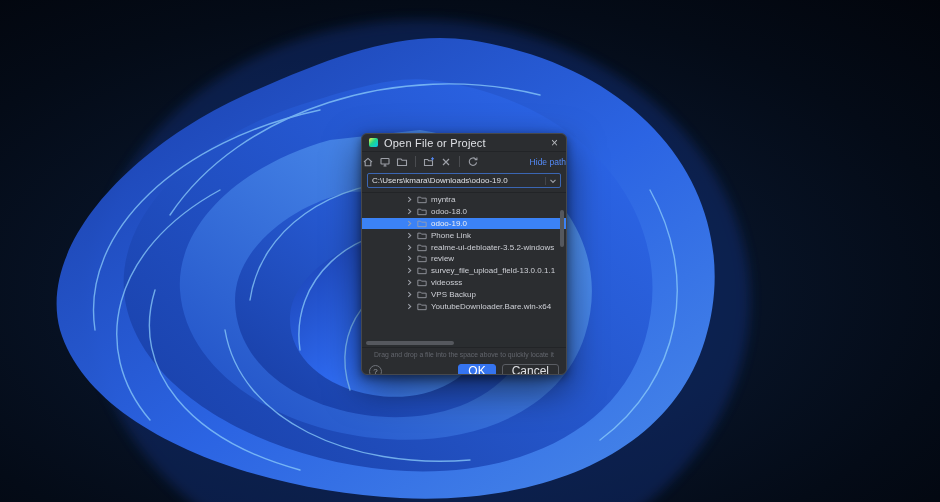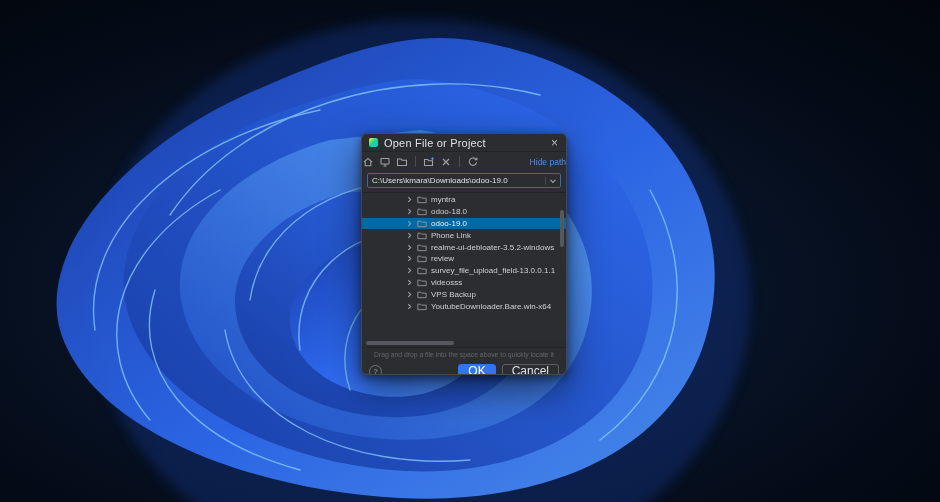--- a/index.html
+++ b/index.html
@@ -29,21 +29,21 @@
   .combo input{flex:1;min-width:0;background:transparent;border:0;outline:0;color:#dfe1e5;
     font-size:8px;padding:0 4px;font-family:"Liberation Sans",sans-serif;}
   .combo .dd{width:15px;display:flex;align-items:center;justify-content:center;
     border-left:1px solid #43454a;color:#9da0a8;}
   .dd svg{width:8px;height:8px;}
 
   .list{position:relative;height:156px;border-top:1px solid #222427;border-bottom:1px solid #222427;
     overflow:hidden;padding-top:1px;}
   .trow{height:11.8px;display:flex;align-items:center;padding-left:44px;gap:4px;
     font-size:8px;color:#ced0d6;white-space:nowrap;}
-  .trow.sel{background:#0369a1;color:#eceef2;}
+  .trow.sel{background:#3b82f6;color:#eceef2;}
   .chev{width:7px;height:7px;color:#9da0a8;flex:none;}
   .fold{width:10px;height:9px;color:#9da0a8;flex:none;}
   .vscroll{position:absolute;right:2px;top:17px;width:4px;height:37px;background:#55585e;border-radius:2px;}
   .hscroll-track{position:absolute;left:0;bottom:0;width:100%;height:8px;background:rgba(43,45,48,.75);}
   .hscroll{position:absolute;left:4px;bottom:2px;width:88px;height:4px;background:#55585e;border-radius:2px;}
 
   .hint{height:9px;line-height:9px;margin-top:2px;text-align:center;font-size:6.8px;color:#63666d;
     white-space:nowrap;overflow:hidden;}
   .footer{display:flex;align-items:center;gap:6px;padding:5px 7px 0;}
   .help{width:13px;height:13px;border:1px solid #6f737a;border-radius:50%;color:#9da0a8;

